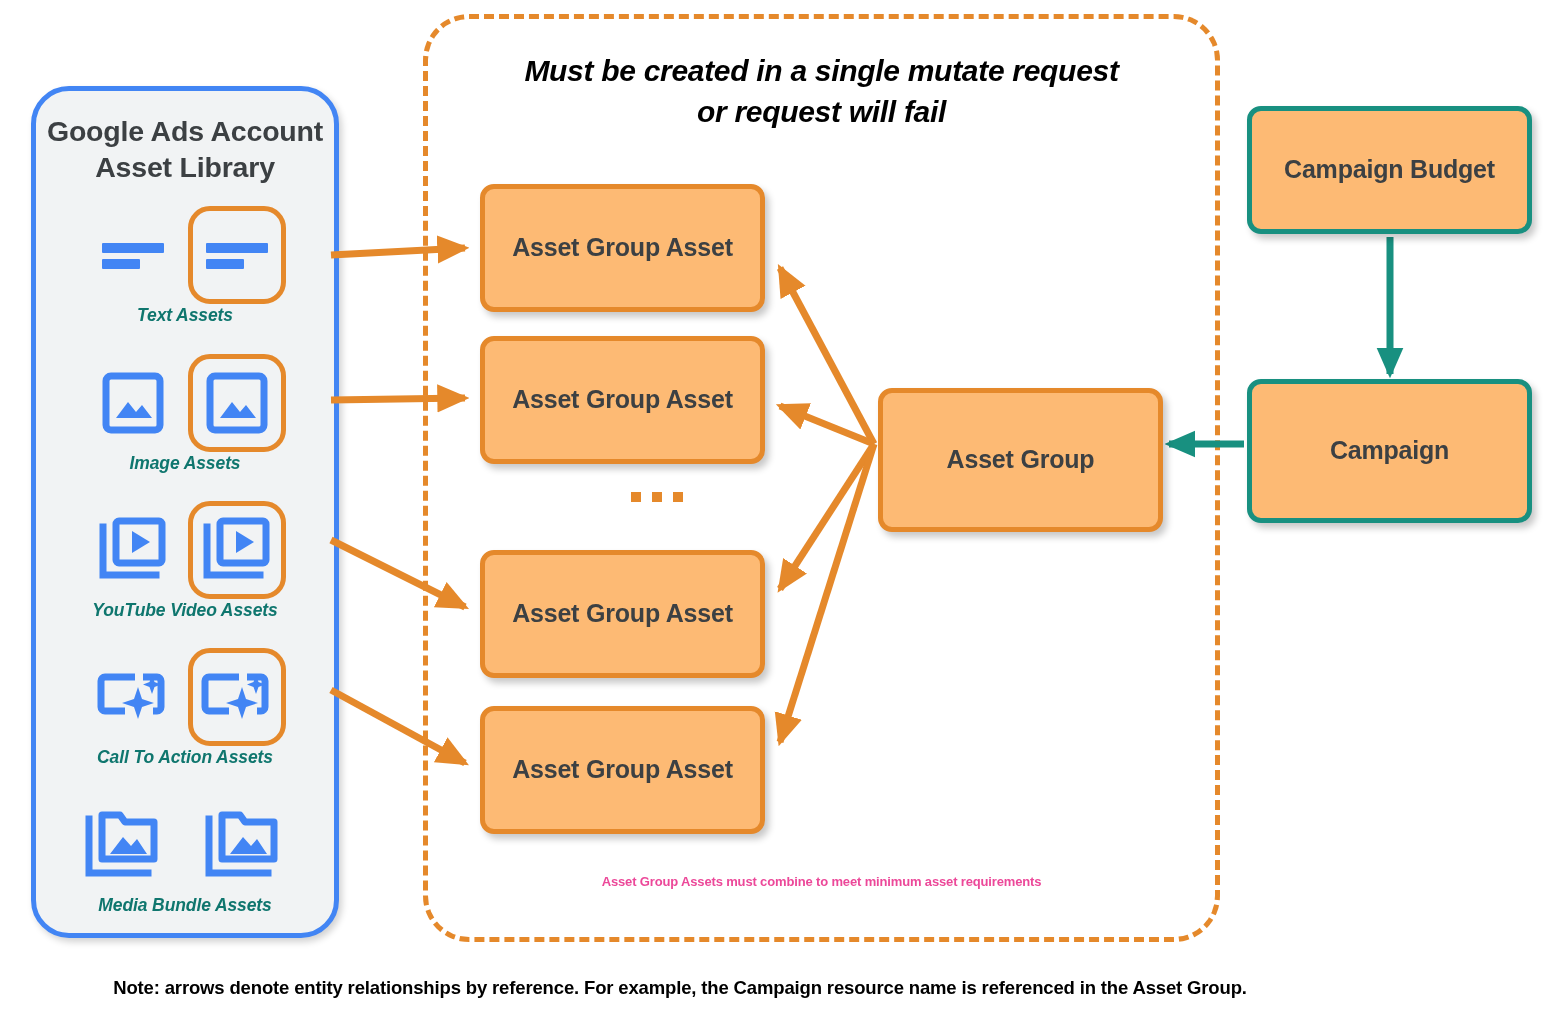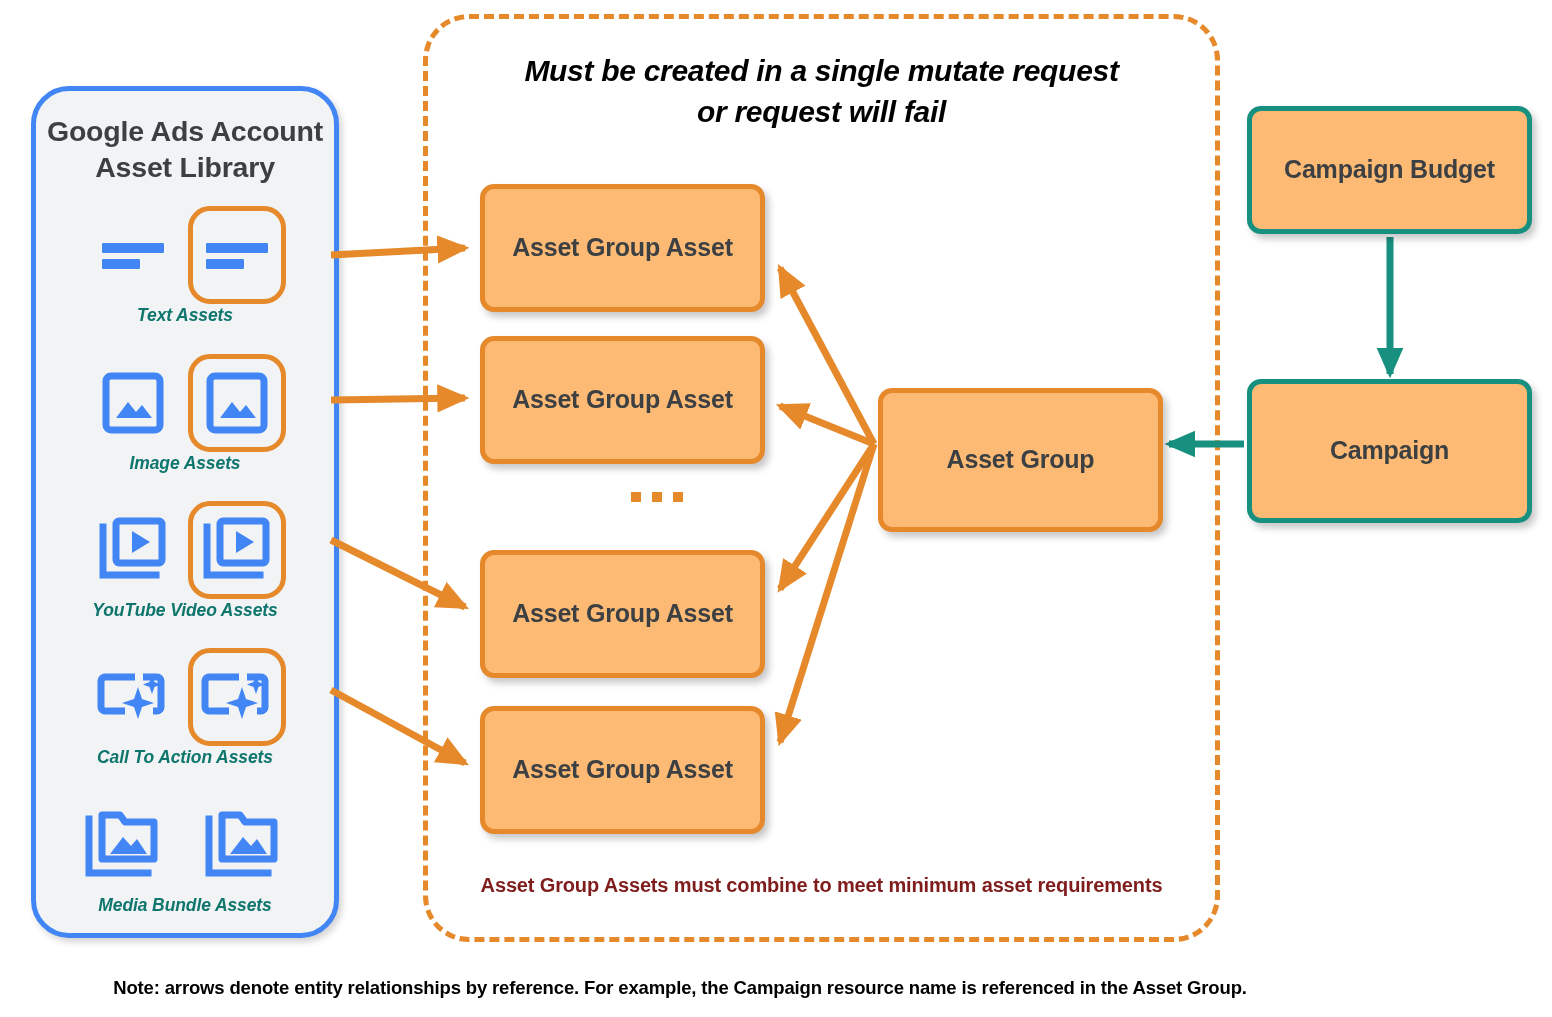--- a/index.html
+++ b/index.html
@@ -89,23 +89,23 @@
     font-weight: 700;
     line-height: 1.35;
     color: #000000;
     letter-spacing: -0.3px;
   }
   #combine-note {
     position: absolute;
     left: 425px; top: 874px;
     width: 793px;
     text-align: center;
-    font-size: 20px;
-    font-weight: 700;
-    color: #7f1d1d;
+    font-size: 13px;
+    font-weight: 700;
+    color: #ec4899;
     letter-spacing: -0.15px;
   }
 
   
   .node {
     position: absolute;
     background: #fdba74;
     border-radius: 14px;
     display: flex;
     align-items: center;

